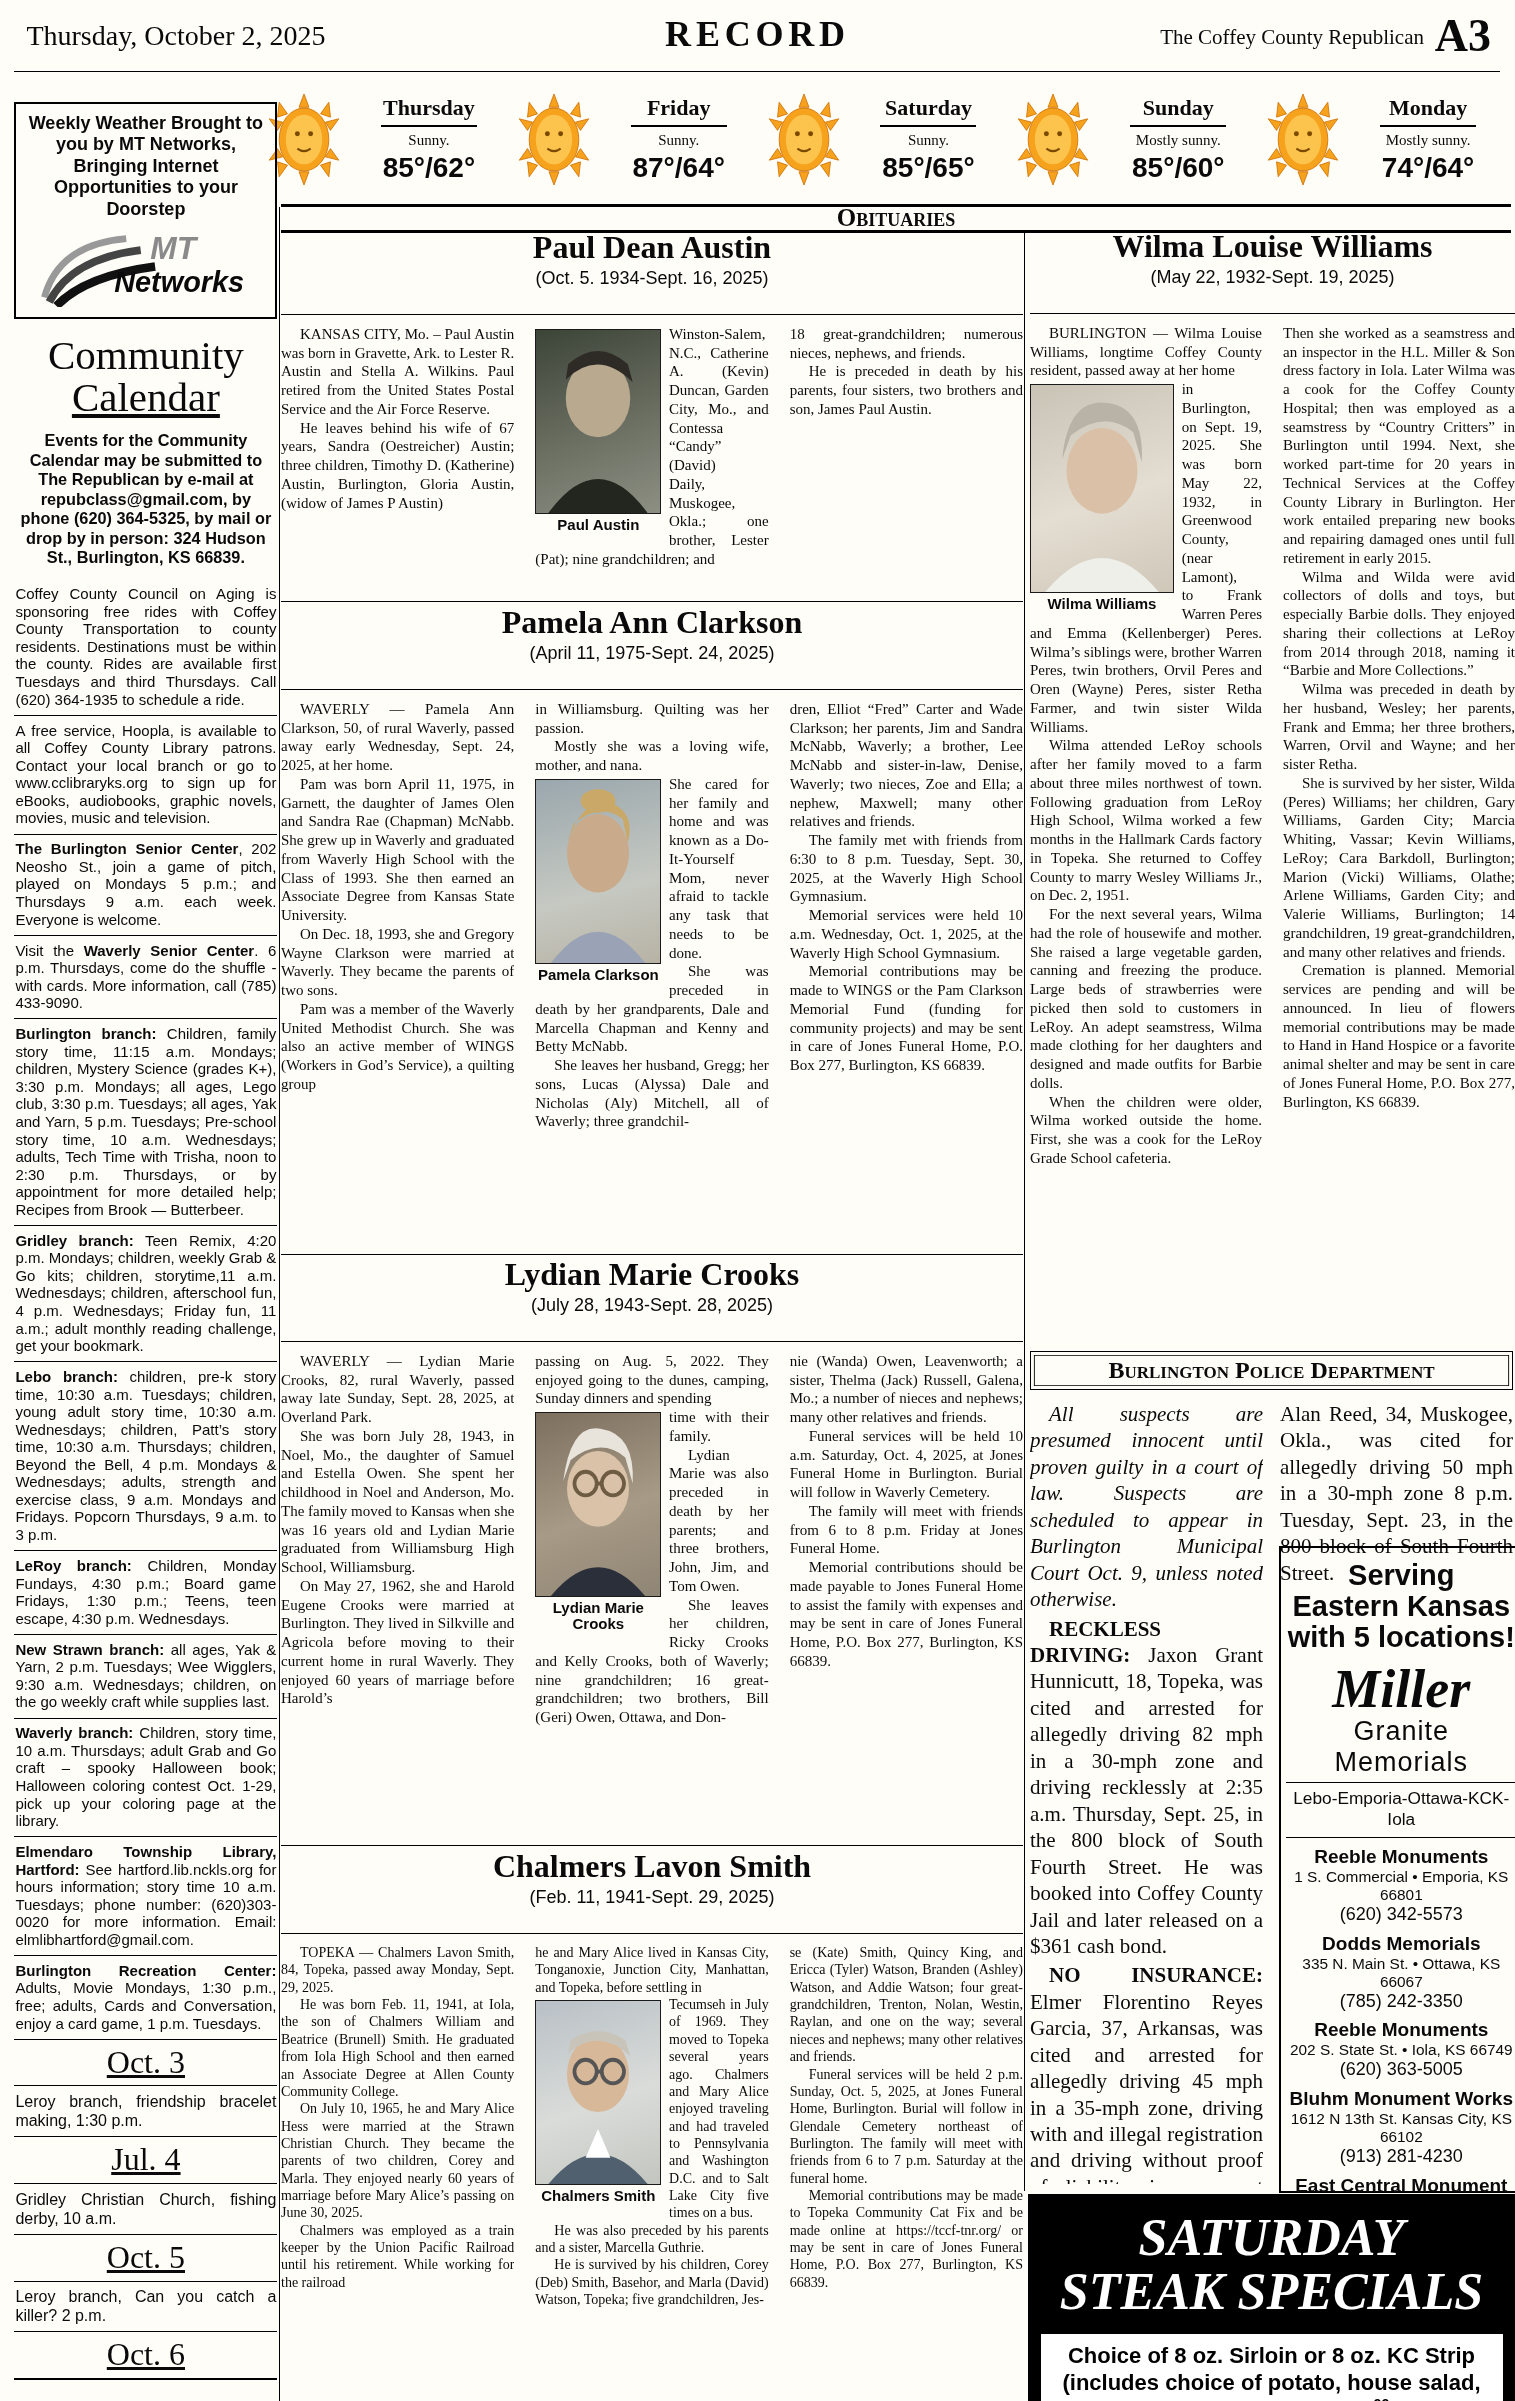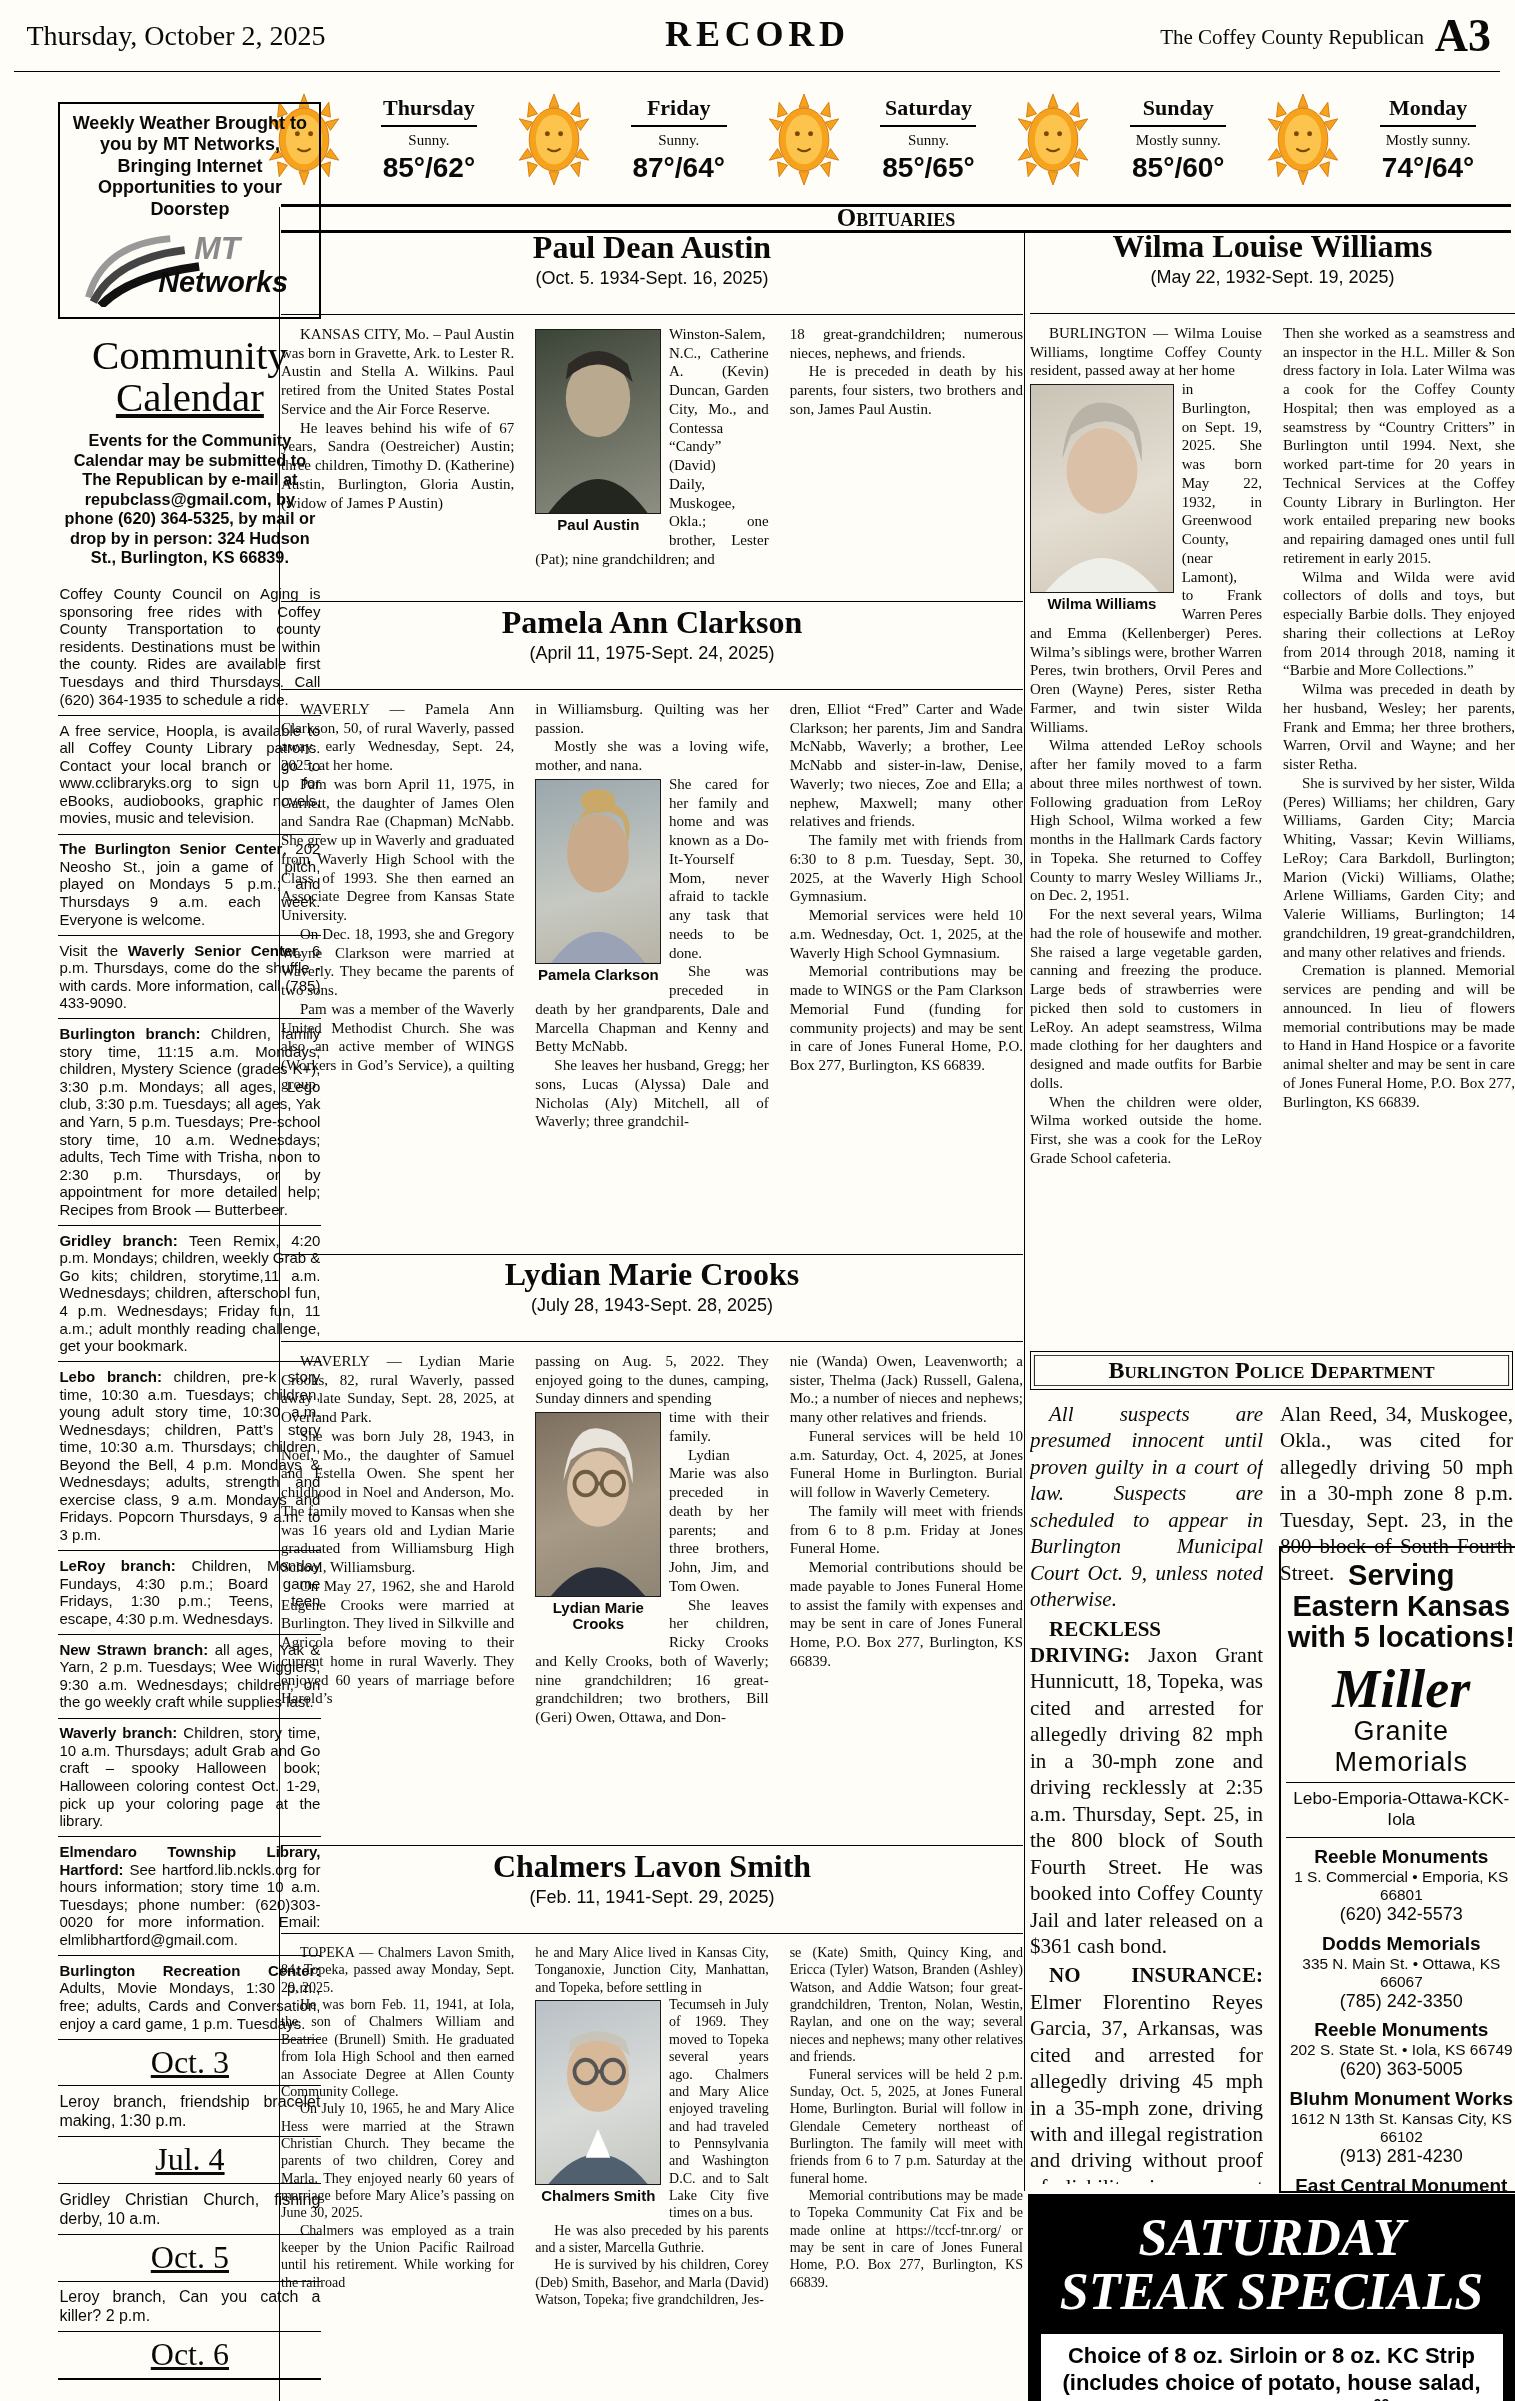--- a/index.html
+++ b/index.html
@@ -15,21 +15,21 @@
   
   .weather{left:262px;top:82px;width:1249px;height:115px;display:flex;}
   .wcell{flex:1;display:flex;align-items:center;}
   .wsun{width:84px;height:91px;flex:none;}
   .winfo{flex:1;text-align:center;}
   .wday{font-size:22px;font-weight:bold;}
   .wbar{width:96px;height:2.4px;background:#000;margin:3.8px auto 4.8px;}
   .wcond{font-size:15px;}
   .wtemps{font-family:"Liberation Sans",sans-serif;font-size:28px;font-weight:800;margin-top:2.9px;}
   
-  .leftcol{left:14.4px;top:102px;width:263px;margin-left:44px;}
+  .leftcol{left:14.4px;top:102px;width:263px;}
   .mtbox{border:2.4px solid #000;padding:8.6px 6.7px 3.8px;text-align:center;
          font-family:"Liberation Sans",sans-serif;font-weight:bold;font-size:18px;line-height:1.2;}
   .mtlogo{margin-top:4.8px;}
   .calhead{font-size:41px;text-align:center;line-height:1.02;margin-top:16.3px;}
   .calhead .u{text-decoration:underline;}
   .calintro{font-family:"Liberation Sans",sans-serif;font-size:16.3px;line-height:1.2;text-align:center;
             font-weight:600;margin-top:12.5px;}
   .notices{margin-top:11.5px;font-family:"Liberation Sans",sans-serif;font-size:15px;line-height:1.17;}
   .notice{border-bottom:1.9px solid #000;padding:5.8px 1px 6.7px;text-align:justify;}
   .notice b{font-weight:800;}

